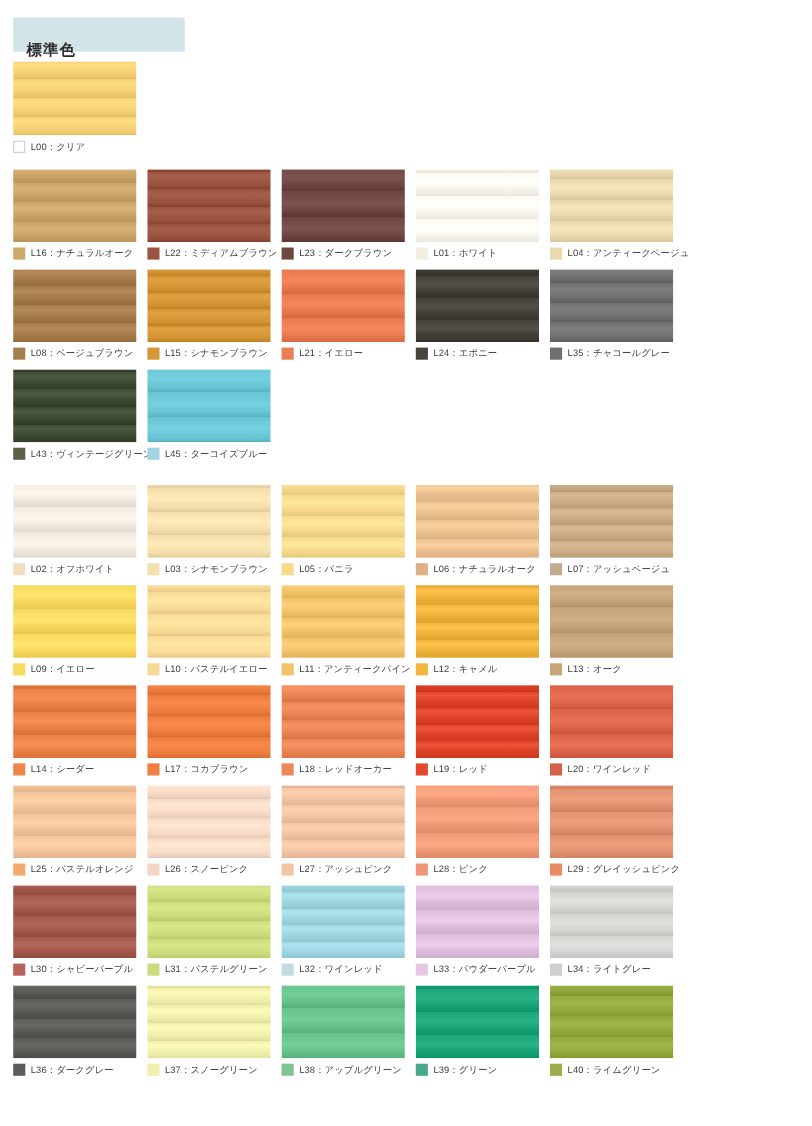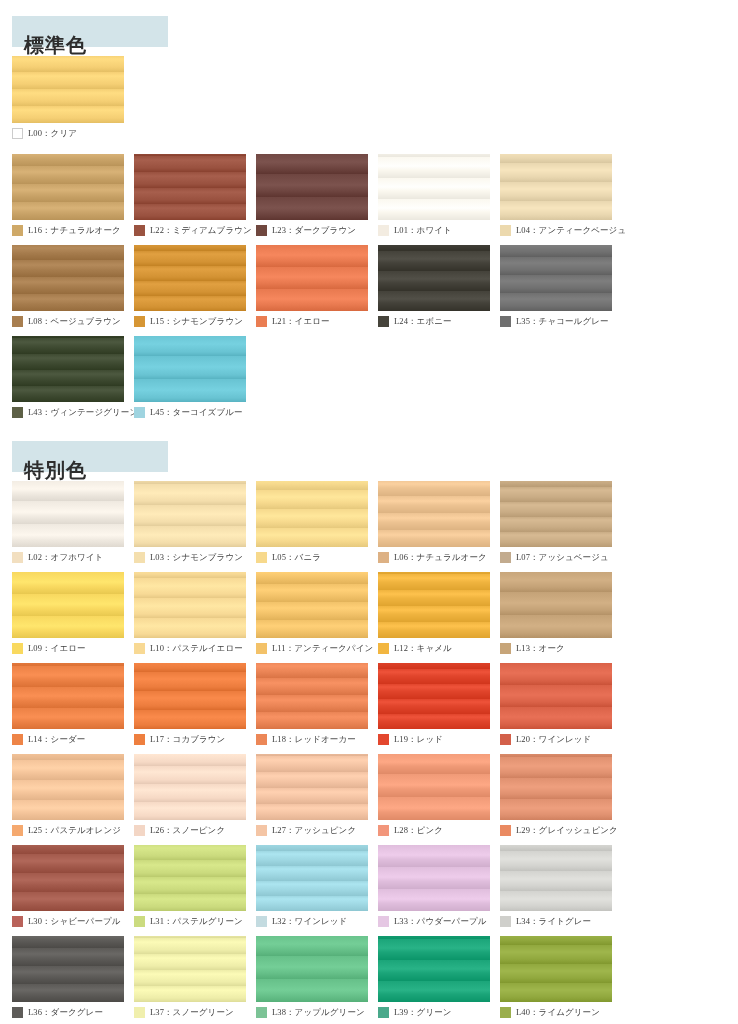--- a/index.html
+++ b/index.html
@@ -27,37 +27,36 @@
   .section-header {
     width: 156px;
     height: 31px;
     background: #d3e4e9;
     display: flex;
     align-items: center;
     padding-left: 12px;
     box-sizing: border-box;
   }
   .section-header .title {
-    font-size: 20px;
+    font-size: 14px;
     font-weight: bold;
     color: #2d2d2d;
     letter-spacing: 1px;
     line-height: 1;
     margin-top: 27px;
   }
 
   
   .grid {
     display: flex;
     flex-wrap: wrap;
   }
   .cell {
     width: 122px;
     margin-bottom: 8px;
-    font-family: Liberation Serif, serif;
   }
 
   .swatch {
     width: 112px;
     height: 66px;
     position: relative;
     overflow: hidden;
   }
   .swatch.hero {
     width: 112px;
@@ -225,23 +224,20 @@
           </div>
           <div class="caption">
             <span class="chip" style="background: rgb(159, 212, 224);"></span>
             <span class="cap-text">L45：ターコイズブルー</span>
           </div>
         </div>
       </div>
   </div>
 
   <div style="margin-top:14px;">
-    <div class="section-header">
-      <span class="title">特別色</span>
-    </div>
 
     <div class="grid gap-top-hero" id="special-grid">
         <div class="cell">
           <div class="swatch">
             <div class="grain" style="background-color:#efe9e0;background-image:repeating-linear-gradient(0deg,rgb(223,217,208) 0px,#efe9e0 7px,rgb(253,247,238) 12px,#efe9e0 23px),radial-gradient(ellipse 140% 55% at 63% 58%,rgb(253,247,238) 0%,rgba(255,255,255,0) 62%),radial-gradient(ellipse 90% 40% at 47% 52%,rgb(244,238,229) 0%,rgba(255,255,255,0) 58%);background-blend-mode:normal,soft-light,soft-light;"></div>
           </div>
           <div class="caption">
             <span class="chip" style="background: rgb(242, 223, 192);"></span>
             <span class="cap-text">L02：オフホワイト</span>
           </div>

